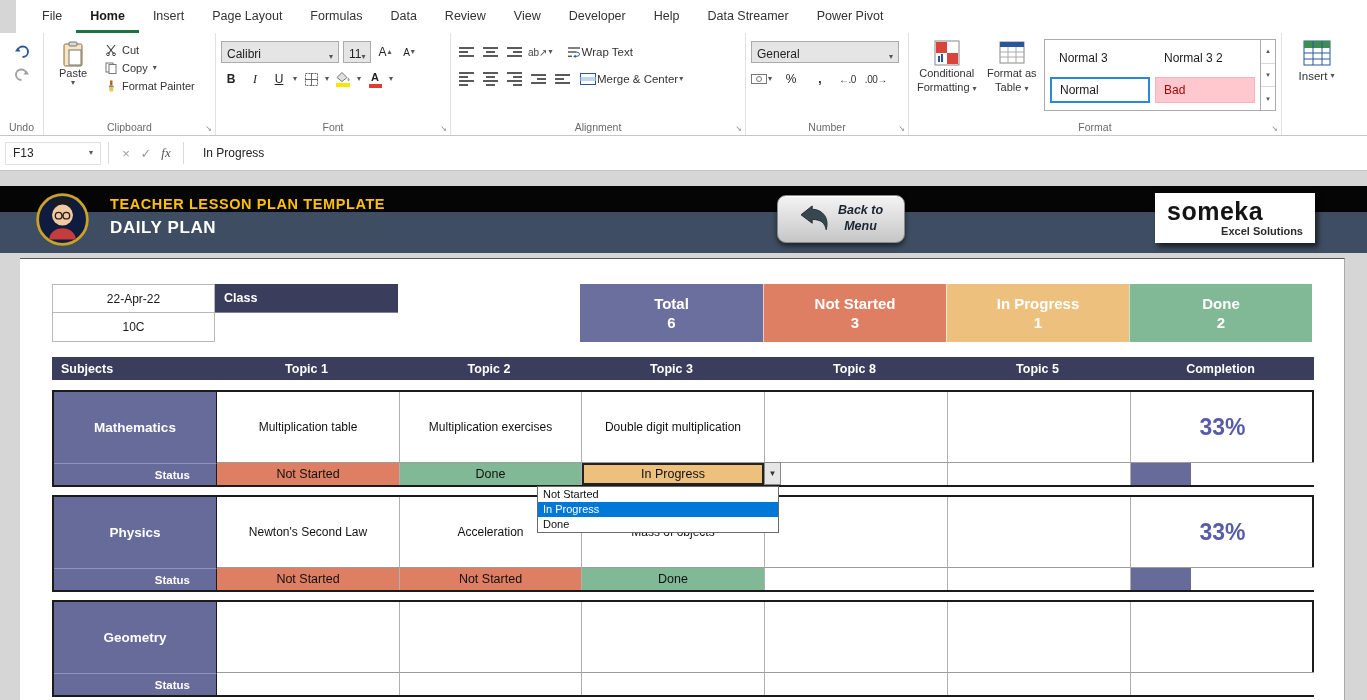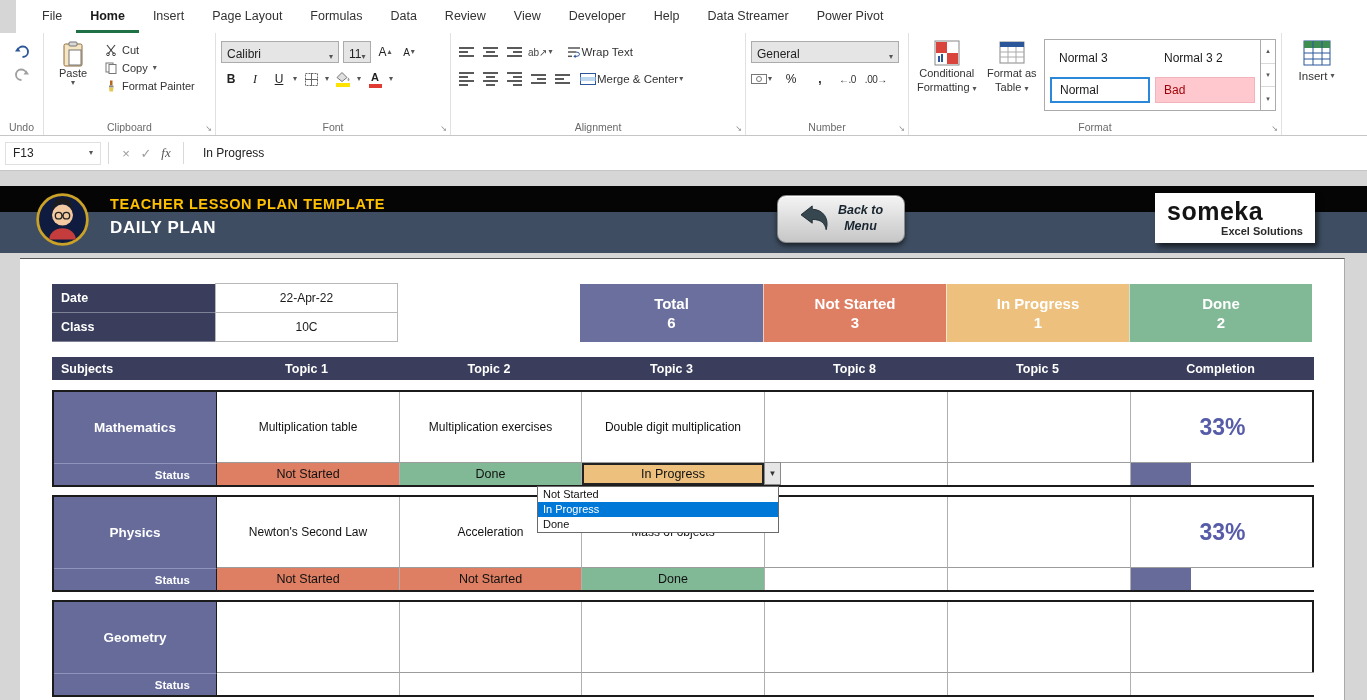--- a/index.html
+++ b/index.html
@@ -473,21 +473,20 @@
     <div class="logo">
       <div class="logo-main">someka</div>
       <div class="logo-sub">Excel Solutions</div>
     </div>
   </div>
 
   <div class="workspace">
     <div class="sheet">
       <div class="content">
         <div class="inforows" id="inforows">
-            <div class="ilbl">Date</div>
             <div class="ival">22-Apr-22</div>
             <div class="ilbl">Class</div>
             <div class="ival">10C</div>
           </div>
         <div class="cards" id="cards">
             <div class="card" style="background: rgb(106, 111, 158);">
               <div class="card-label">Total</div>
               <div class="card-value">6</div>
             </div>
             <div class="card" style="background: rgb(222, 126, 98);">

